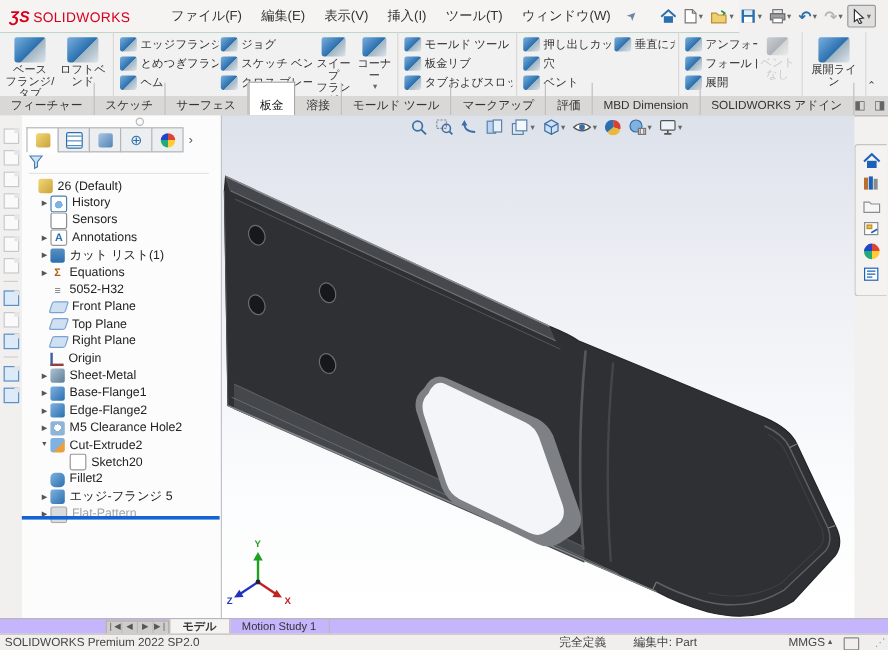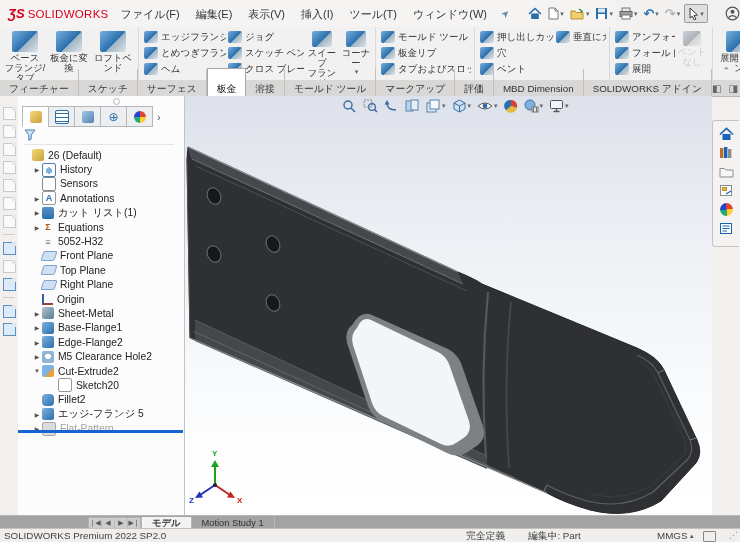--- a/index.html
+++ b/index.html
@@ -4,21 +4,21 @@
 <style>
   html,body{margin:0;padding:0;width:740px;height:542px;overflow:hidden;
     font-family:"Liberation Sans","DejaVu Sans",sans-serif;background:#f2f1f0;
     -webkit-font-smoothing:antialiased;}
   
   #titlebar{position:absolute;left:0;top:0;width:616px;height:27px;background:#f5f4f3;
     border-bottom:5px solid #15803d;display:flex;align-items:center;font-size:11px;color:#333}
   #logo{display:flex;align-items:baseline;margin-left:8px;white-space:nowrap}
   #logo .mark{color:#d6001c;font-weight:bold;font-style:italic;font-size:13px;margin-right:3px}
   #logo .word{color:#d6001c;font-weight:normal;font-size:11.5px;letter-spacing:.3px}
-  #menus{display:flex;margin-left:4px}
+  #menus{display:flex;margin-left:26px}
   .menu{padding:0 8px;line-height:26px;cursor:default;white-space:nowrap}
   .pin{color:#6a86a8;transform:rotate(-45deg);font-size:10px;margin:0 6px}
   #quick{display:flex;align-items:center;margin-left:10px}
   .qbtn{display:flex;align-items:center;padding:2px 2px;margin:0 1px;border-radius:2px}
   .qbtn svg{display:block}
   .caret{font-size:7px;color:#666;margin-left:1px}
   .sel-box{border:1px solid #9a9a9a;background:#dfdfdf;padding:2px 3px;border-radius:2px}
   
   #ribbon{position:absolute;left:0;top:27px;width:740px;height:53px;background:#f2f1f1;
     display:flex;align-items:stretch;font-size:9.5px;color:#333}
@@ -102,22 +102,22 @@
   #hud{position:absolute;left:155px;top:2px;display:flex;align-items:center;gap:2px}
   .hbtn{display:flex;align-items:center;padding:1px 2px;border-radius:2px}
   
   #taskpane{position:absolute;left:712px;top:24px;width:26px;height:122px;background:#f4f3f2;
     border:1px solid #c6c4c3;border-right:none;border-radius:3px 0 0 3px;
     display:flex;flex-direction:column;align-items:center;padding-top:3px}
   .tpbtn{width:20px;height:19px;display:flex;align-items:center;justify-content:center}
   .tp-wheel{width:13px;height:13px;border-radius:50%;
     background:conic-gradient(#d43 0 25%,#fc3 0 50%,#2a7 0 75%,#24c 0 100%)}
   
-  #bottomtabs{position:absolute;left:0;top:515px;width:740px;height:13px;background:#a3a3a3;
-    border-top:1px solid #b9b7b5;display:flex;align-items:center;font-size:9.3px;color:#333}
+  #bottomtabs{position:absolute;left:0;top:515px;width:740px;height:13px;background:#c4b5fd;
+    border-top:1px solid #b9b7b5;display:flex;align-items:flex-start;font-size:9.3px;color:#333}
   .navgrp{display:flex;align-items:center;margin-left:88px;background:#cfcdcb;border:1px solid #b2b0ae;margin-top:1px}
   .navb{width:12px;text-align:center;font-size:7px;color:#555;border-right:1px solid #bdbbb9;line-height:10px}
   .mtab{padding:0 10px;line-height:12px;border-right:1px solid #b9b7b5;white-space:nowrap}
   .mtab.active{background:#f4f3f2;border-left:1px solid #b9b7b5;font-weight:bold}
   #statusbar{position:absolute;left:0;top:528px;width:740px;height:14px;background:#f1efee;
     border-top:1px solid #c5c2be;font-size:9.8px;color:#444}
   #statusbar span{position:absolute;white-space:nowrap;line-height:13px}
   .grip{right:2px;color:#999;font-size:9px}
   .tagicon{width:11px;height:9px;border:1px solid #888;border-radius:1px;display:inline-block}
 </style>
@@ -200,25 +200,20 @@
   </div>
 
 </div>
 
 <div id="ribbon">
   <div class="rgroup">
     <div class="rbig">
       <span class="rib"></span>
       <span class="rlab">ベース
 フランジ/タブ</span>
-    </div>
-    <div class="rbig">
-      <span class="rib"></span>
-      <span class="rlab">板金に変
-換</span>
     </div>
     <div class="rbig">
       <span class="rib"></span>
       <span class="rlab">ロフトベンド</span>
     </div>
   </div>
   <div class="rgroup">
     <div class="rcol" style="width:84px">
       <div class="rb">
           <i class="ri"></i>

